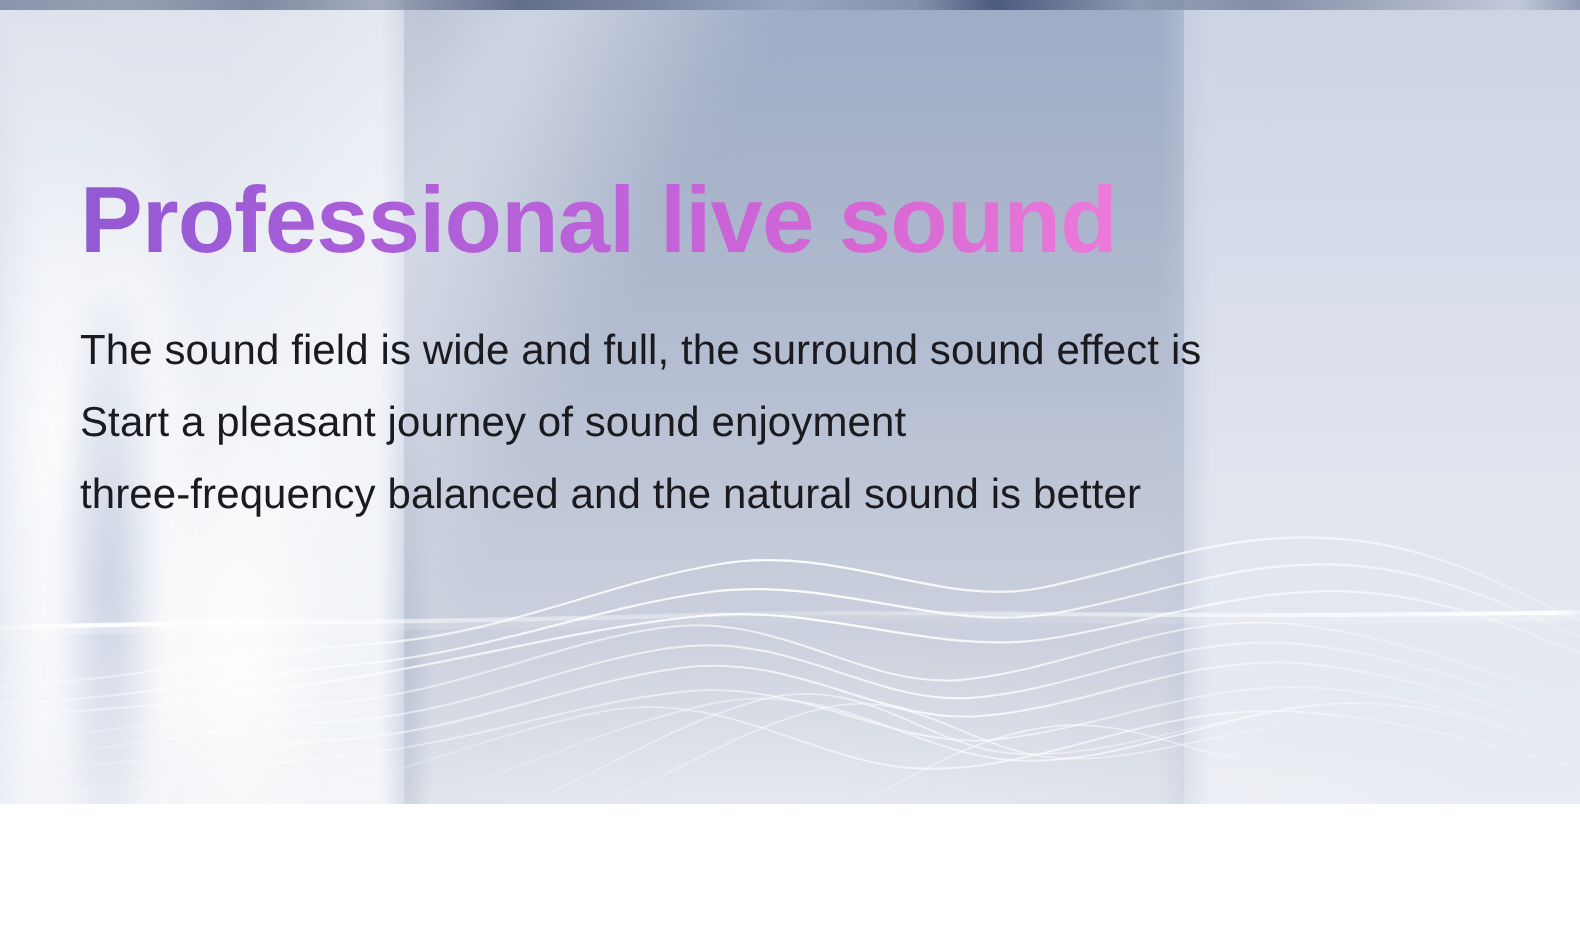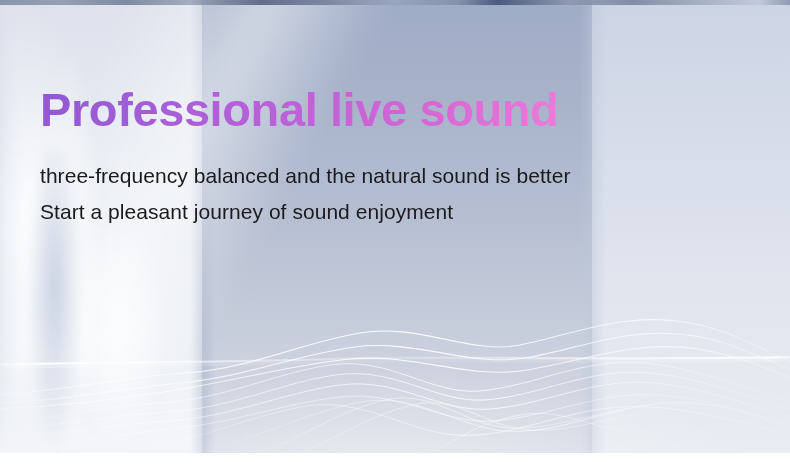--- a/index.html
+++ b/index.html
@@ -8,21 +8,21 @@
     padding: 0;
     background: #ffffff;
   }
   body {
     font-family: "Liberation Sans", sans-serif;
   }
 
   .banner {
     position: relative;
     width: 790px;
-    height: 453px;
+    height: 402px;
     overflow: hidden;
     background: #cfd6e2;
   }
 
   
   .bg-layer {
     position: absolute;
     inset: 0;
   }
 
@@ -244,19 +244,20 @@
       <path d="M-10,62 C 120,58 200,60 330,56 C 460,52 560,58 800,54" fill="none" stroke="url(#glowline)" stroke-width="2.2"></path>
       <path d="M-10,64 C 120,60 200,62 330,58 C 460,54 560,60 800,56" fill="none" stroke="url(#glowline)" stroke-width="5" opacity="0.28"></path>
     </svg>
   </div>
 
   <div class="copy">
     <h1 class="headline">Professional live sound</h1>
 
 
     <p class="body-copy">
+      <span class="body-line">The sound field is wide and full, the surround sound effect is</span>
+      <span class="body-line">Start a pleasant journey of sound enjoyment</span>
       <span class="body-line">three-frequency balanced and the natural sound is better</span>
-      <span class="body-line">Start a pleasant journey of sound enjoyment</span>
     </p>
   </div>
 
   <div class="top-edge"></div>
 </div>
 
 </body></html>

